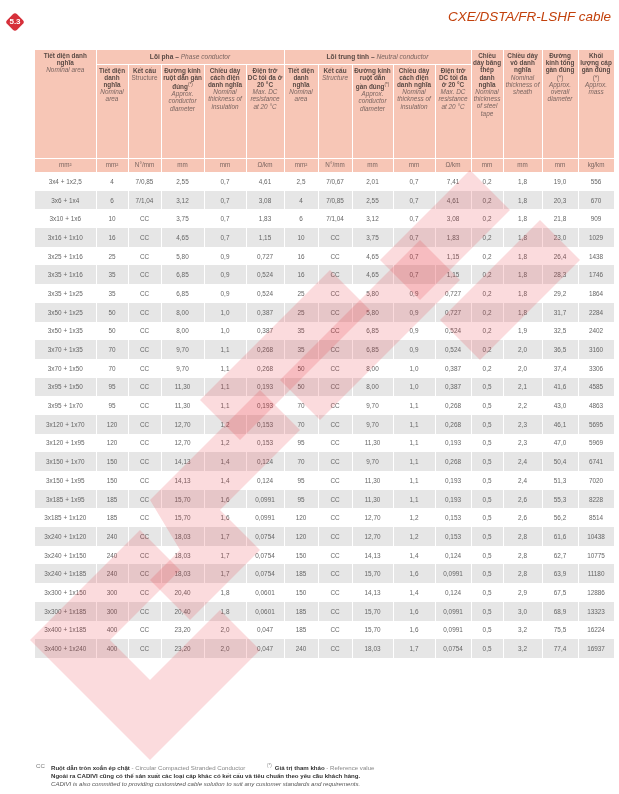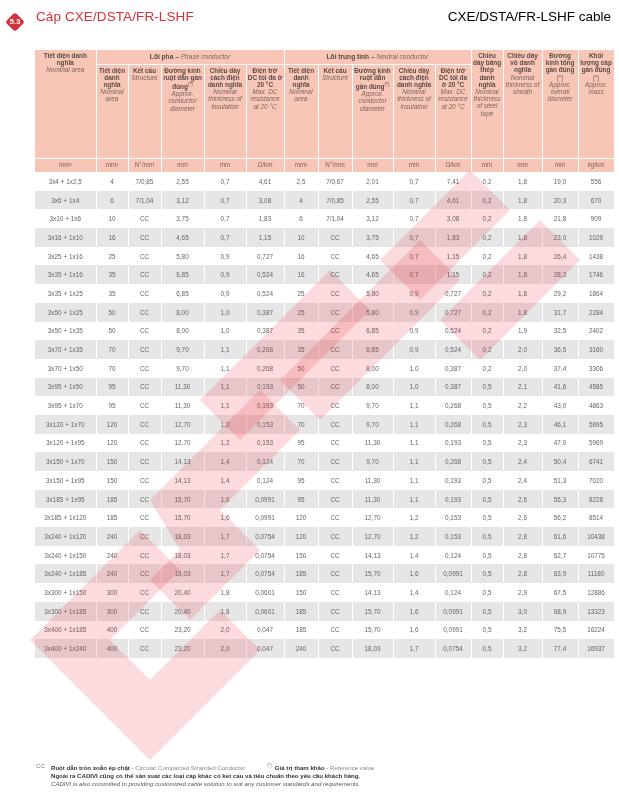--- a/index.html
+++ b/index.html
@@ -7,22 +7,22 @@
   body { position: relative; font-family: "DejaVu Sans", "Liberation Sans", sans-serif; color: #555; }
 
   .badge { position: absolute; left: 5px; top: 12px; width: 20px; height: 20px; }
   .badge svg { width: 20px; height: 20px; display: block; }
   .badge .num { position: absolute; left: 0; top: 0; width: 20px; height: 20px; line-height: 20px; text-align: center;
     font-family: "Liberation Sans", sans-serif; font-weight: bold; font-size: 8px; color: #fff; }
 
   .title-left { position: absolute; left: 36px; top: 10px; color: #d6303a; font-family: "Liberation Sans", sans-serif;
     font-size: 13.5px; line-height: 13px; letter-spacing: 0.1px; }
   .title-left div:nth-child(2) { padding-left: 4px; }
-  .title-right { position: absolute; right: 8px; top: 10px; color: #000000; font-family: "Liberation Sans", sans-serif;
-    font-size: 13.5px; line-height: 13px; text-align: right; }
+  .title-right { position: absolute; right: 8px; top: 10px; color: #c2410c; font-family: "Liberation Sans", sans-serif;
+    font-style: italic; font-size: 13.5px; line-height: 13px; text-align: right; }
 
   .watermark { position: absolute; left: 0; top: 0; width: 619px; height: 794px; pointer-events: none; z-index: 3; }
 
   table.spec { position: absolute; left: 35px; top: 50px; width: 579px; border-collapse: collapse; table-layout: fixed; z-index: 1;
     font-family: "Liberation Sans", sans-serif; }
   table.spec th { background: #f7c6b6; color: #5a4a45; font-weight: bold; font-size: 6.4px; line-height: 7.2px; vertical-align: top;
     border-right: 1px solid #fff; border-bottom: 1px solid #fff; padding: 2px 1px 0 1px; text-align: center; }
   table.spec th .it { font-style: italic; font-weight: normal; color: #7a6560; display: block; }
   table.spec th .it-inline { font-style: italic; font-weight: normal; color: #7a6560; }
   table.spec th .norm { font-weight: normal; color: #7a6560; display: block; }
@@ -49,21 +49,20 @@
 <body>
 
 <div class="badge">
   <svg viewBox="0 0 20 20">
     <rect x="3" y="3" width="14" height="14" rx="3" transform="rotate(45 10 10)" fill="#d6303a"></rect>
   </svg>
   <span class="num">5.3</span>
 </div>
 
 <div class="title-left">
-  <div>Cáp CXE/DSTA/FR-LSHF</div>
 </div>
 <div class="title-right">
   <div>CXE/DSTA/FR-LSHF cable</div>
 </div>
 
 <table class="spec">
   <colgroup>
     <col style="width:61px">
       <col style="width:32px">
       <col style="width:33px">

